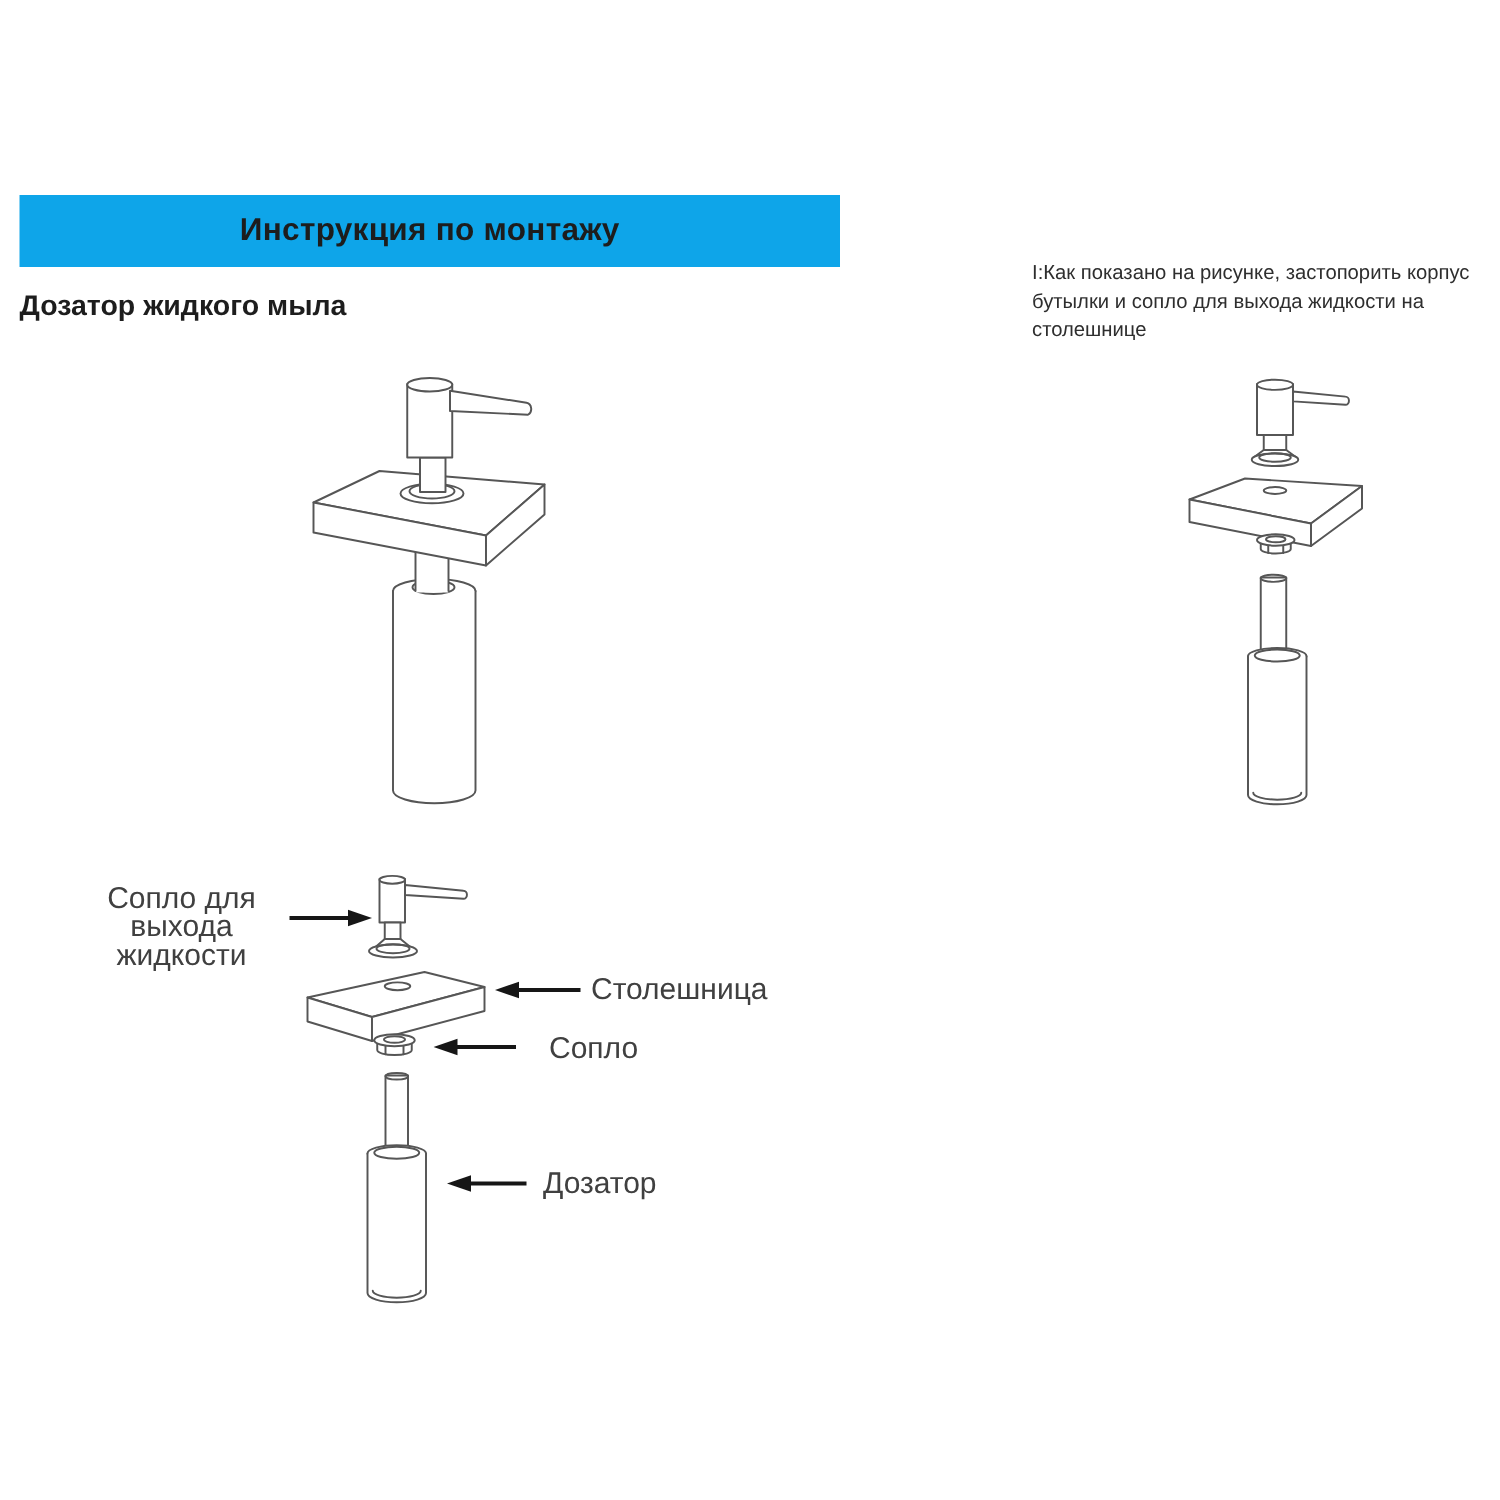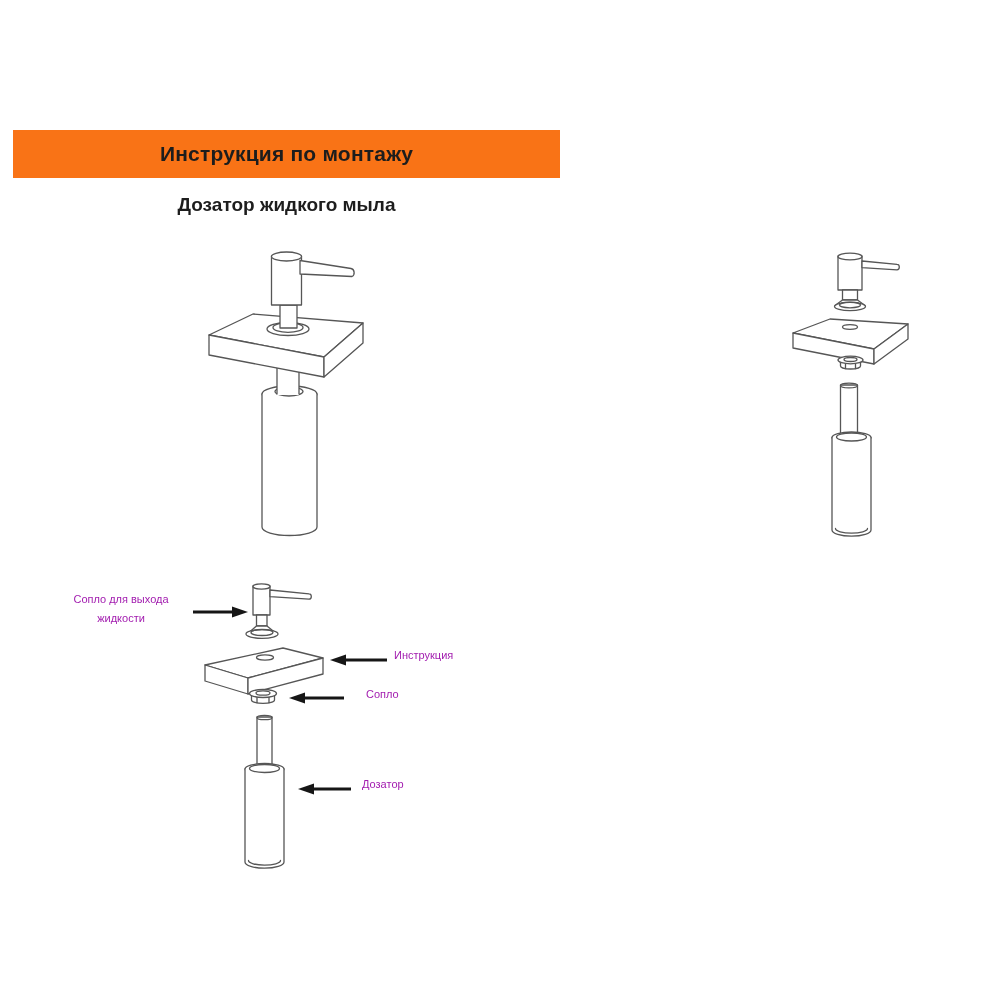--- a/index.html
+++ b/index.html
@@ -6,35 +6,35 @@
   html,body { background:#ffffff; }
   body {
     width:1000px; height:1000px; position:relative;
     font-family:"Liberation Sans", sans-serif;
     color:#222;
   }
   .page { position:absolute; inset:0; background:#fff; overflow:hidden; }
 
   .header-bar {
     position:absolute; left:13px; top:130px; width:547px; height:48px;
-    background:#f97316; display:flex; align-items:center; justify-content:center;
+    background:#0ea5e9; display:flex; align-items:center; justify-content:center;
   }
   .header-title { font-size:21px; font-weight:bold; color:#1d1d1d; letter-spacing:.2px; }
 
   .subtitle {
     position:absolute; left:13px; top:194px; width:547px;
-    text-align:center; font-size:19px; font-weight:bold; color:#1d1d1d;
+    font-size:19px; font-weight:bold; color:#1d1d1d;
   }
 
   .note {
     position:absolute; left:688px; top:172px; width:296px;
     font-size:13.5px; line-height:19px; color:#2e2e2e;
   }
 
-  .part-label { position:absolute; font-size:11px; color:#a21caf; white-space:normal; }
+  .part-label { position:absolute; font-size:20px; color:#404040; white-space:normal; }
   .nozzle-label     { left:52px;  top:590px; width:138px; text-align:center; line-height:19px; }
   .countertop-label { left:394px; top:649px; }
   .nut-label        { left:366px; top:688px; }
   .bottle-label     { left:362px; top:778px; }
 
   .diagram { position:absolute; }
   .d-assembled { left:180px; top:243px; }
   .d-exploded  { left:190px; top:578px; }
   .d-small     { left:785px; top:248px; }
 
@@ -53,20 +53,21 @@
 <body>
 
 <div class="page">
 
   <div class="header-bar">
     <span class="header-title">Инструкция по монтажу</span>
   </div>
 
   <div class="subtitle">Дозатор жидкого мыла</div>
 
+  <div class="note">I:Как показано на рисунке, застопорить корпус бутылки и сопло для выхода жидкости на столешнице</div>
 
   <svg class="diagram d-assembled" width="220" height="305" viewBox="0 0 220 305">
     <g>
       <ellipse class="ln" cx="109.5" cy="151" rx="27.5" ry="8"></ellipse>
       <path class="ln" d="M82,151 L82,284 A27.5,8.5 0 0 0 137,284 L137,151"></path>
       <ellipse class="lo" cx="109" cy="148.5" rx="14" ry="4.5"></ellipse>
     </g>
     <g>
       <rect x="97" y="93" width="22" height="59" fill="#fff" stroke="none"></rect>
       <path class="lo" d="M97,93 V151 M119,93 V151"></path>
@@ -150,21 +151,21 @@
     </g>
     <g>
       <ellipse class="ln" cx="74.5" cy="191" rx="19.5" ry="5.5"></ellipse>
       <path class="ln" d="M55,191 L55,284 A19.5,6.2 0 0 0 94,284 L94,191"></path>
       <ellipse class="lo" cx="74.5" cy="190.5" rx="15" ry="4"></ellipse>
       <path class="lo" d="M58.5,282.5 A16,4.6 0 0 0 90.5,282.5"></path>
     </g>
   </svg>
 
   <div class="part-label nozzle-label">Сопло для выхода жидкости</div>
-  <div class="part-label countertop-label">Инструкция</div>
+  <div class="part-label countertop-label">Столешница</div>
   <div class="part-label nut-label">Сопло</div>
   <div class="part-label bottle-label">Дозатор</div>
 
   <svg class="arrow a-nozzle" width="56" height="16" viewBox="0 0 56 16">
     <line x1="1" y1="8" x2="42" y2="8"></line>
       <polygon points="56,8 40,2.5 40,13.5"></polygon>
   </svg>
   <svg class="arrow a-countertop" width="58" height="16" viewBox="0 0 58 16">
     <line x1="57" y1="8" x2="15" y2="8"></line>
       <polygon points="0,8 16,2.5 16,13.5"></polygon>

